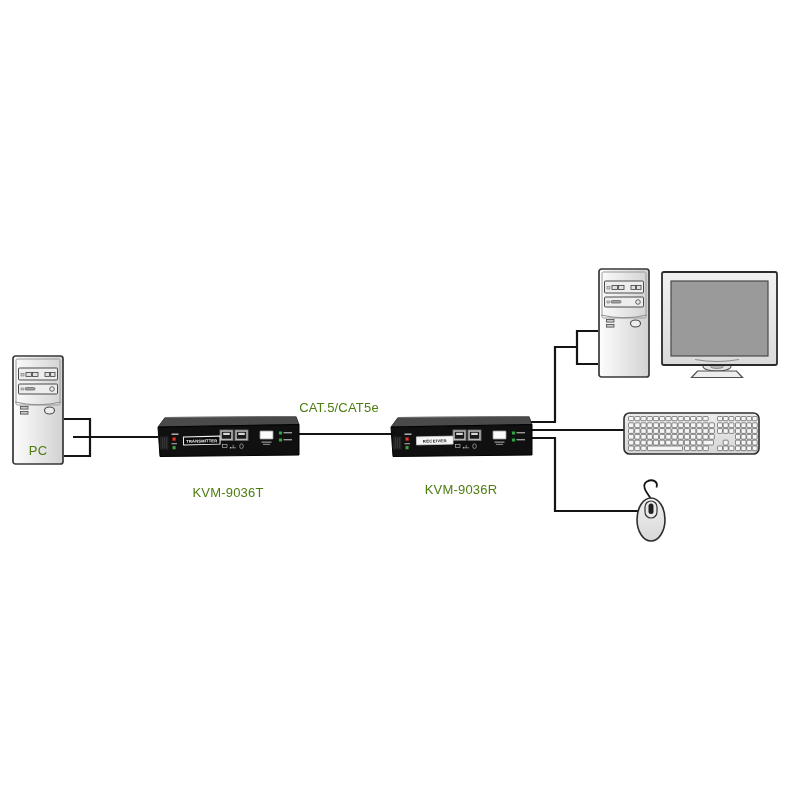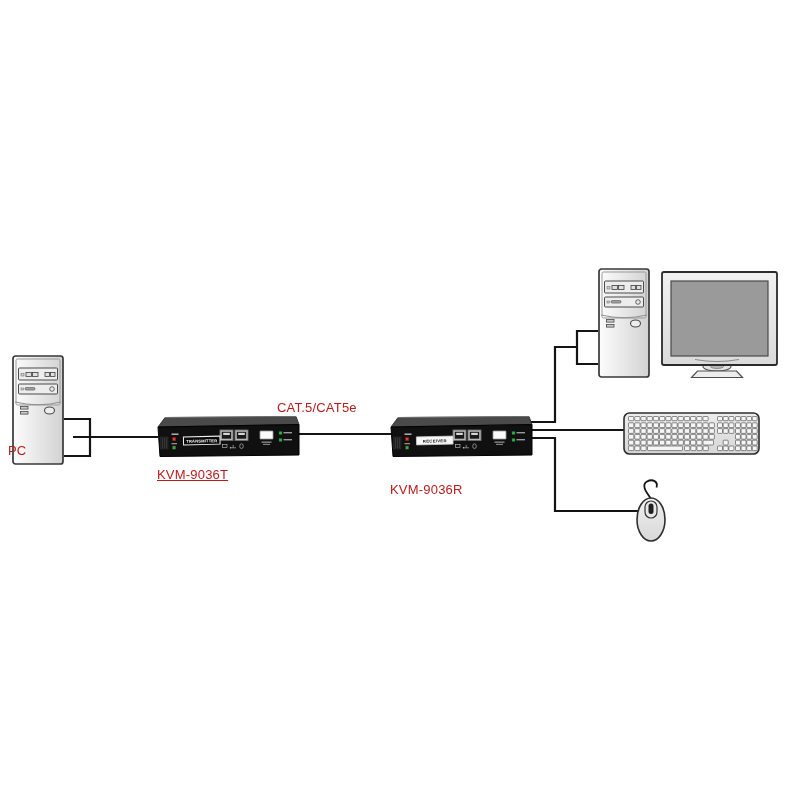--- a/index.html
+++ b/index.html
@@ -1,20 +1,20 @@
 <!DOCTYPE html>
 <html><head>
 <meta charset="utf-8">
 <style>
   html,body{margin:0;padding:0;background:#fff;}
   .stage{position:relative;width:800px;height:800px;background:#ffffff;
          font-family:"Liberation Sans",sans-serif;overflow:hidden;}
   .stage svg{position:absolute;left:0;top:0;}
-  .lbl{position:absolute;font-size:13px;line-height:1.15;color:#b91c1c;
-       letter-spacing:.2px;white-space:nowrap;}
+  .lbl{position:absolute;font-size:13px;line-height:1.15;color:#4d7c0f;
+       text-align:center;letter-spacing:.2px;white-space:nowrap;}
   #kb-keys rect{fill:#f5f5f5;stroke:#4f4f4f;stroke-width:.65;}
 </style>
 </head>
 <body>
 
 <div class="stage">
 
 <svg width="800" height="800" viewBox="0 0 800 800">
   <defs>
     <linearGradient id="towerGrad" x1="0" y1="0" x2="1" y2="0">
@@ -247,17 +247,17 @@
 
   <g>
     <path d="M650.5,498 C646,492 641,485 647,481.5 C652.5,478.5 658.5,481.5 656.5,487.5" fill="none" stroke="#141414" stroke-width="1.8"></path>
     <ellipse cx="651" cy="519.5" rx="14" ry="21.5" fill="url(#mouseGrad)" stroke="#2e2e2e" stroke-width="1.6"></ellipse>
     <rect x="645" y="501" width="12" height="17" rx="6" fill="#e8e8e8" stroke="#333" stroke-width="1.2"></rect>
     <rect x="648.5" y="503.5" width="5" height="10.5" rx="2.5" fill="#202020"></rect>
   </g>
 </svg>
 
 <div class="lbl" style="left:8px;top:444px;width:60px;">PC</div>
-<div class="lbl" style="left:157px;top:468px;width:142px;text-decoration:underline;">KVM-9036T</div>
+<div class="lbl" style="left:157px;top:486px;width:142px;">KVM-9036T</div>
 <div class="lbl" style="left:277px;top:401px;width:124px;">CAT.5/CAT5e</div>
 <div class="lbl" style="left:390px;top:483px;width:142px;">KVM-9036R</div>
 
 </div>
 
 </body></html>

